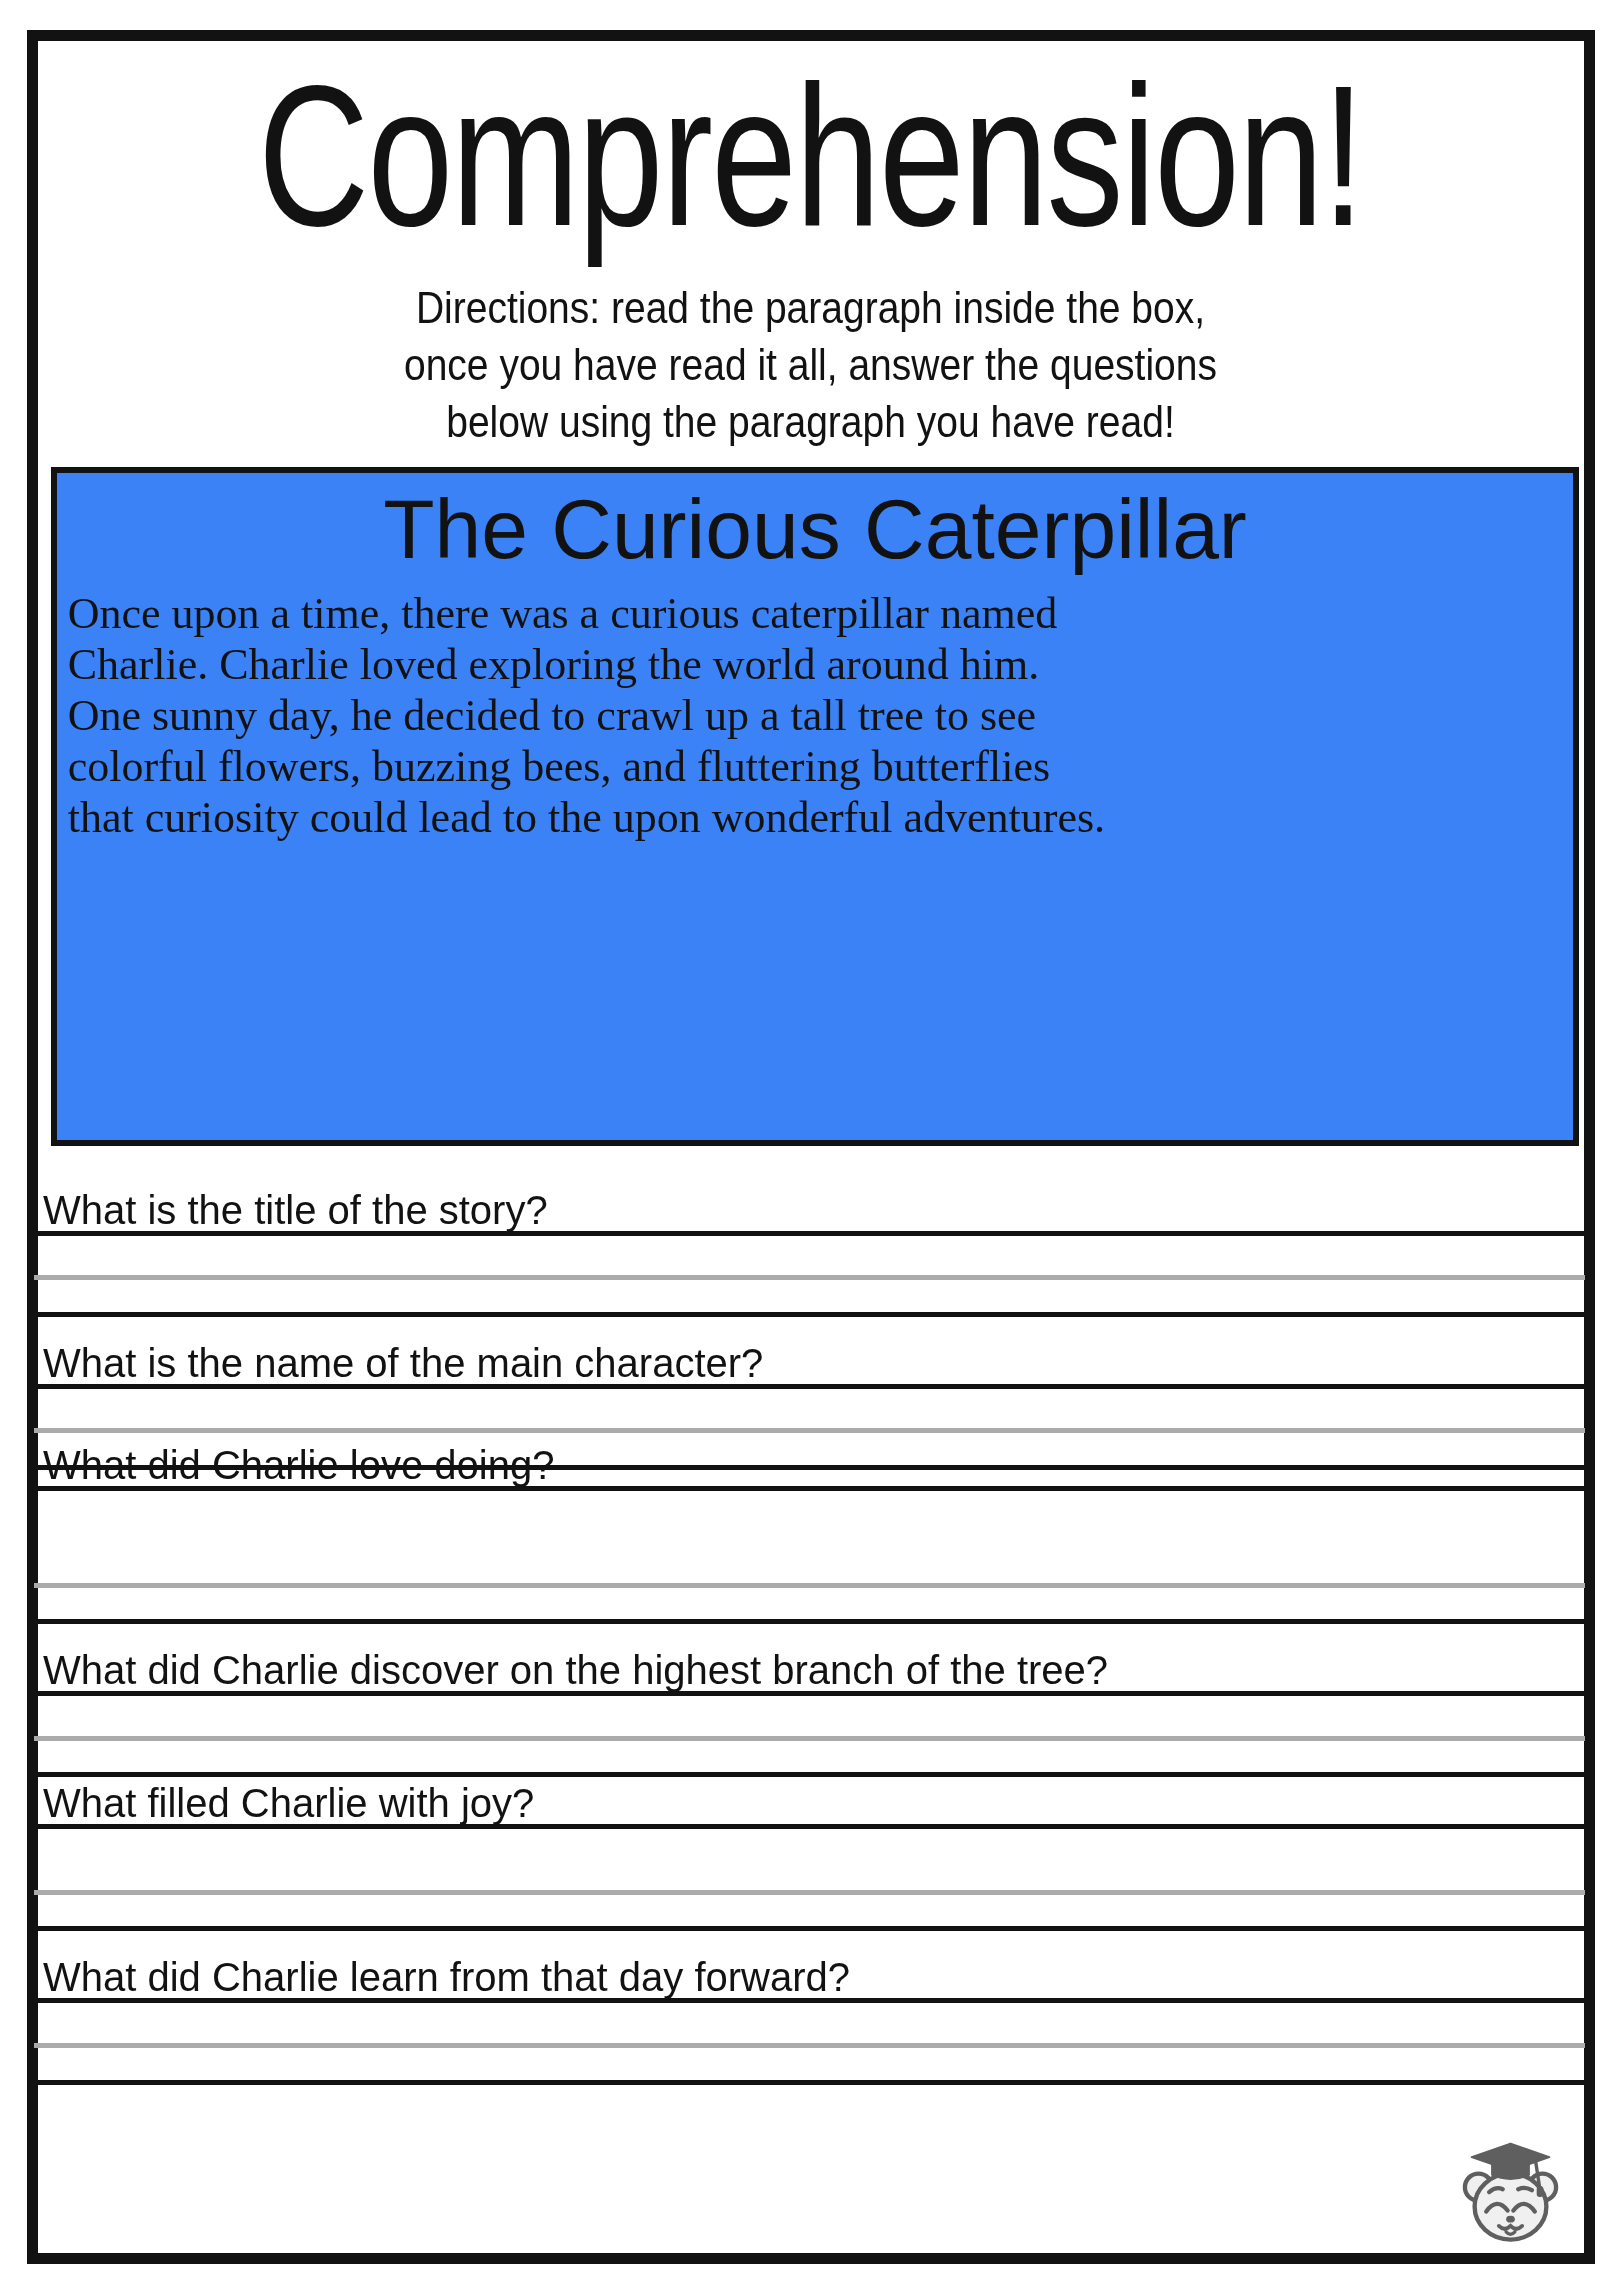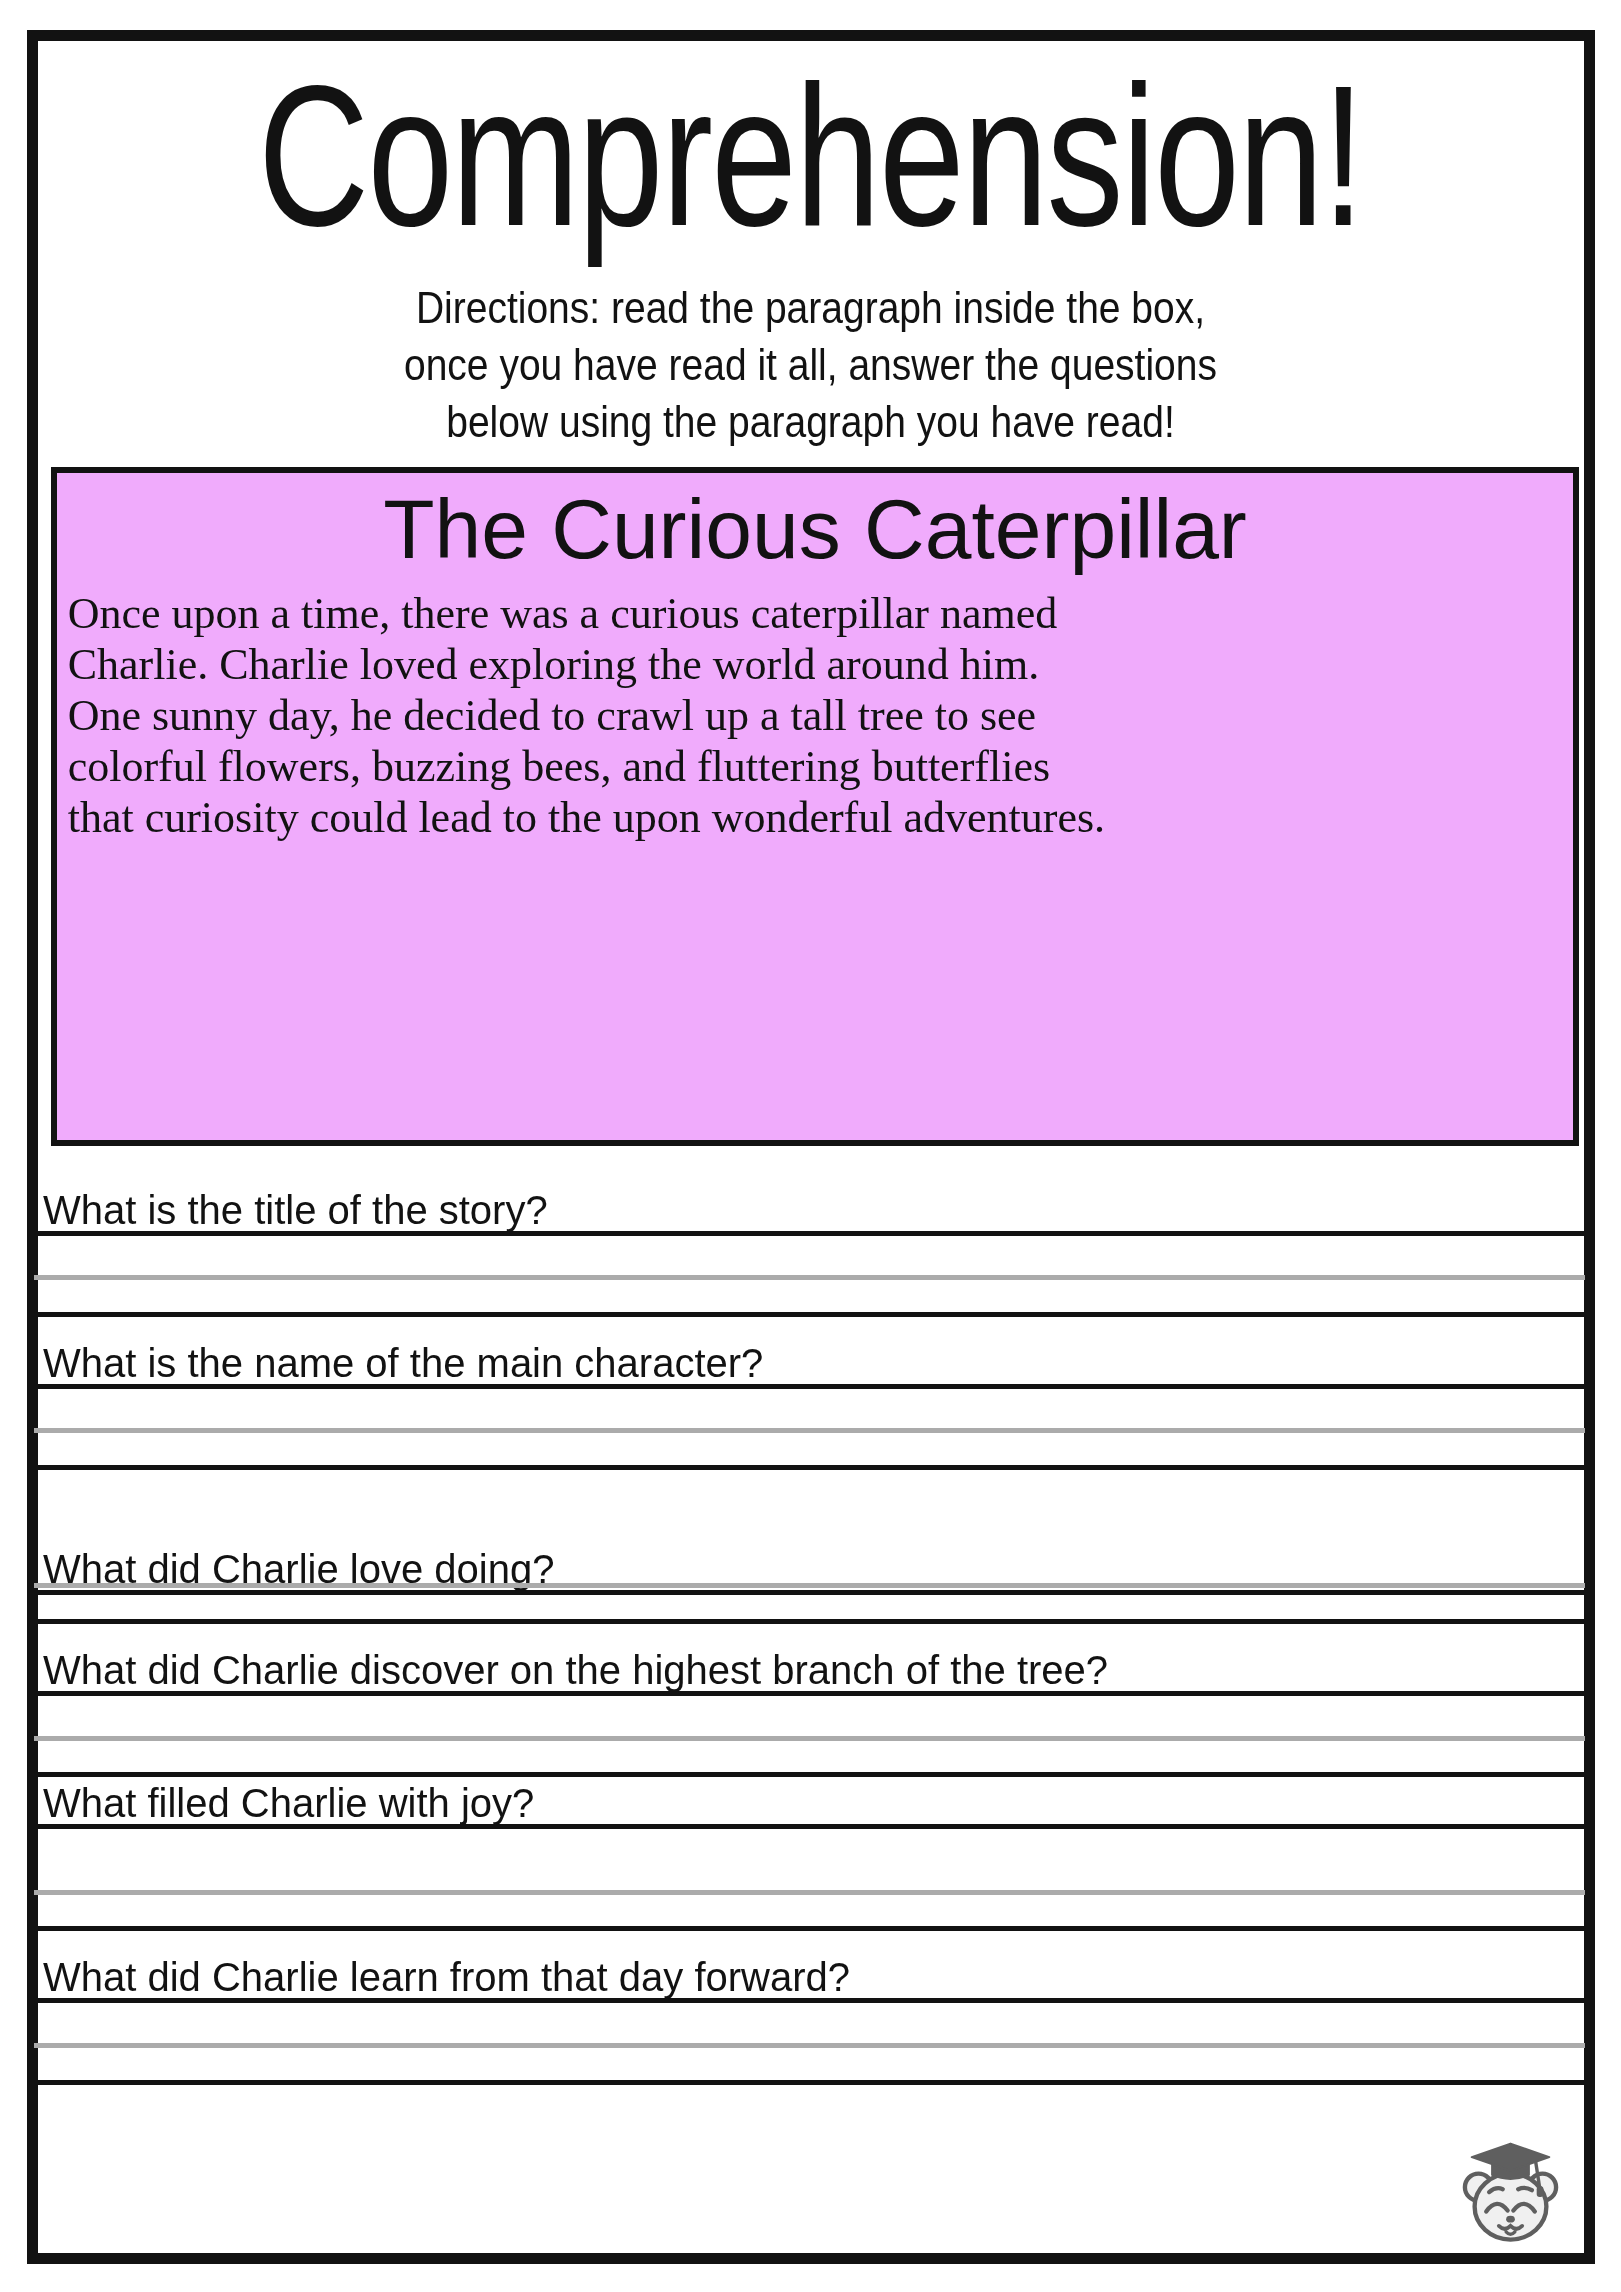--- a/index.html
+++ b/index.html
@@ -22,21 +22,21 @@
     position:absolute;top:47px;left:0;width:100%;text-align:center;
     font-size:154px;line-height:1.1;letter-spacing:-1.8px;font-weight:400;
     transform:scaleY(1.30);transform-origin:center top;white-space:nowrap;
   }
   .directions{
     position:absolute;top:279px;left:0;width:100%;text-align:center;
     font-size:39px;line-height:51px;transform:scaleY(1.12);transform-origin:center top;
   }
   .story-box{
     position:absolute;left:51px;top:467px;width:1528px;height:679px;
-    border:6.3px solid var(--ink);background:#f0abfc;
+    border:6.3px solid var(--ink);background:#3b82f6;
   }
   .story-title{
     margin-top:7.2px;text-align:center;font-size:84px;line-height:1.18;font-weight:400;
     letter-spacing:0px;
   }
   .story-text{
     margin:9px 12.5px 0 10.7px;font-size:44px;line-height:51px;letter-spacing:0px;font-family:Liberation Serif, serif;
   }
   .q-text-line{
     position:absolute;left:34px;right:36px;height:57px;
@@ -79,21 +79,21 @@
 </div>
 <div class="ans-line gray" style="top:1275px"></div>
 <div class="ans-line black" style="top:1312px"></div>
 
 <div class="q-text-line" style="top:1332px">
   <span>What is the name of the main character?</span>
 </div>
 <div class="ans-line gray" style="top:1428px"></div>
 <div class="ans-line black" style="top:1465px"></div>
 
-<div class="q-text-line" style="top:1538px">
+<div class="q-text-line" style="top:1434px">
   <span>What did Charlie love doing?</span>
 </div>
 <div class="ans-line gray" style="top:1583px"></div>
 <div class="ans-line black" style="top:1619px"></div>
 
 <div class="q-text-line" style="top:1639px">
   <span>What did Charlie discover on the highest branch of the tree?</span>
 </div>
 <div class="ans-line gray" style="top:1736px"></div>
 <div class="ans-line black" style="top:1772px"></div>

